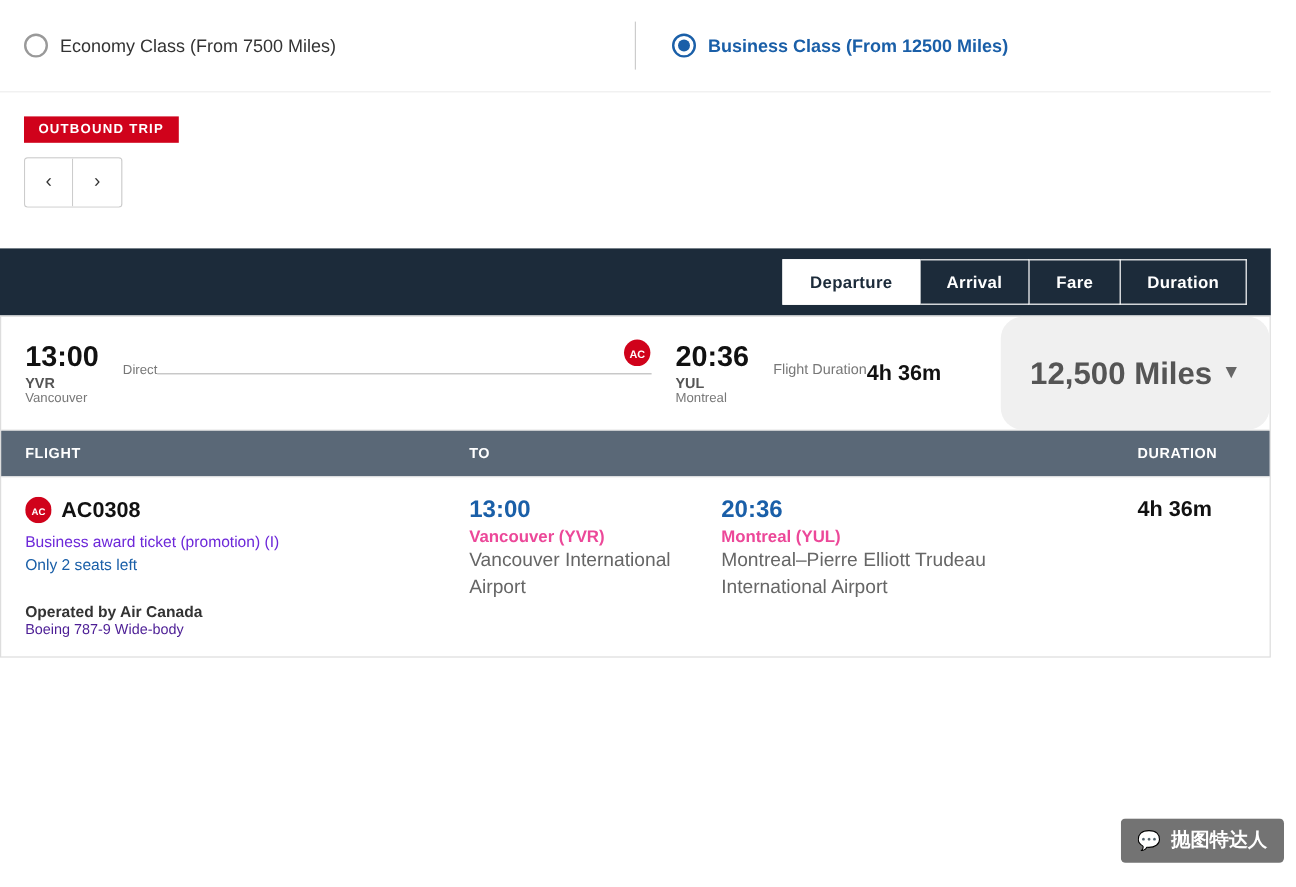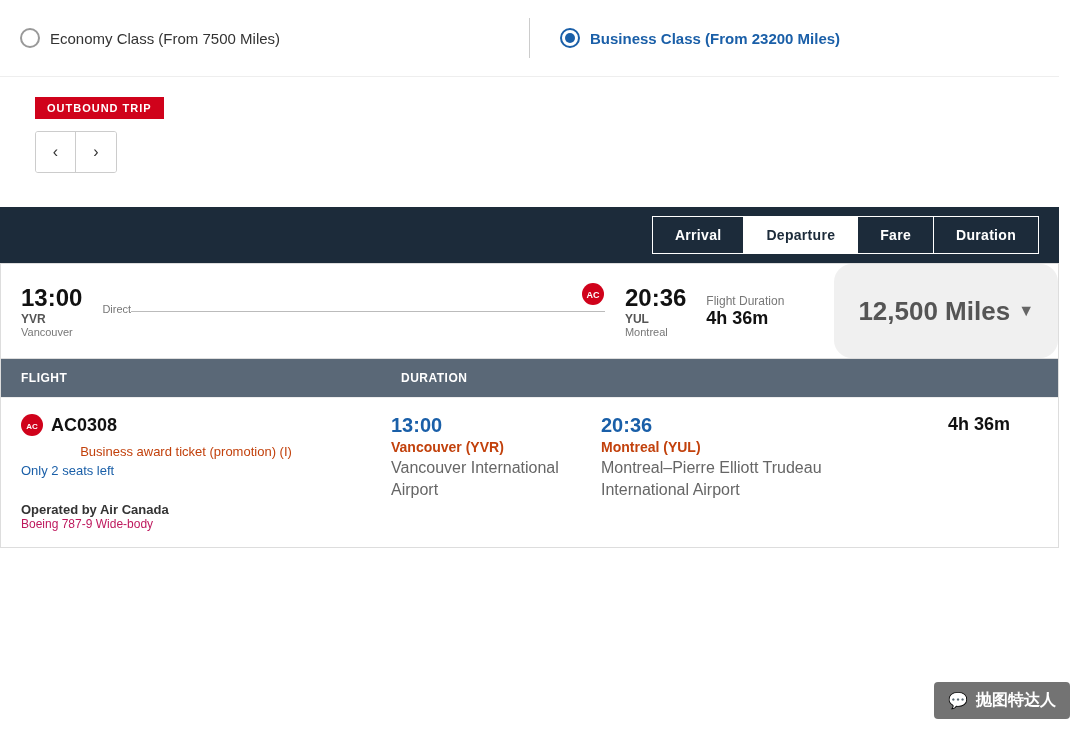--- a/index.html
+++ b/index.html
@@ -62,21 +62,20 @@
       color: #333;
     }
     .class-label.selected {
       color: #1a5fa8;
       font-weight: bold;
     }
 
     
     .outbound-section {
       padding: 20px 20px 10px 20px;
-      margin-left: 15px;
     }
     .outbound-badge {
       display: inline-block;
       background: #d0021b;
       color: #fff;
       font-size: 11px;
       font-weight: bold;
       letter-spacing: 1px;
       padding: 5px 12px;
       margin-bottom: 12px;
@@ -203,21 +202,21 @@
     }
     .ac-logo-inline {
       position: absolute;
       bottom: 6px;
       right: 0;
       width: 24px;
       height: 24px;
     }
     .duration-block {
       display: flex;
-      flex-direction: column;
+      flex-direction: row;
       align-items: flex-start;
       justify-content: flex-start;
       padding: 0 30px 0 20px;
     }
     .duration-label-sm {
       font-size: 12px;
       color: #777;
     }
     .duration-value-sm {
       font-size: 18px;
@@ -246,21 +245,20 @@
     }
 
     
     .flight-details-header {
       display: flex;
       background: #5a6877;
       color: #fff;
       font-size: 12px;
       font-weight: bold;
       letter-spacing: 0.5px;
-      gap: 10px;
     }
     .fh-flight { flex: 0 0 370px; padding: 12px 20px; }
     .fh-from { flex: 0 0 210px; padding: 12px 20px; }
     .fh-to { flex: 1; padding: 12px 20px; }
     .fh-duration { flex: 0 0 130px; padding: 12px 20px; text-align: left; }
 
     .flight-details-row {
       display: flex;
       align-items: flex-start;
       border-top: 1px solid #eee;
@@ -291,49 +289,48 @@
       font-weight: bold;
       color: #111;
       margin-bottom: 8px;
     }
     .ac-dot {
       width: 22px;
       height: 22px;
     }
     .ticket-type {
       font-size: 13px;
-      color: #c2410c;
+      color: #6d28d9;
       margin-bottom: 4px;
-      text-align: center;
     }
     .seats-left {
       font-size: 13px;
       color: #1a5fa8;
     }
     .operated-by {
       font-size: 13px;
       color: #333;
       margin-top: 24px;
       font-weight: bold;
     }
     .aircraft-type {
       font-size: 12px;
-      color: #be185d;
+      color: #4c1d95;
     }
 
     .detail-time {
       font-size: 20px;
       font-weight: bold;
       color: #1a5fa8;
       margin-bottom: 2px;
     }
     .detail-city {
       font-size: 14px;
       font-weight: bold;
-      color: #c2410c;
+      color: #ec4899;
       margin-bottom: 2px;
     }
     .detail-airport {
       font-size: 16px;
       color: #666;
       line-height: 1.4;
     }
     .detail-duration {
       font-size: 18px;
       font-weight: bold;
@@ -362,37 +359,37 @@
 
 <div class="page-wrapper">
 
   <div class="class-selection">
     <div class="class-option">
       <div class="radio-circle"></div>
       <span class="class-label">Economy Class (From 7500 Miles)</span>
     </div>
     <div class="class-option">
       <div class="radio-circle selected"></div>
-      <span class="class-label selected">Business Class (From 23200 Miles)</span>
+      <span class="class-label selected">Business Class (From 12500 Miles)</span>
     </div>
   </div>
 
   <div class="outbound-section">
     <div class="outbound-badge">OUTBOUND TRIP</div>
     <div class="route-header">
       <div class="date-nav">
         <button class="date-nav-btn">‹</button>
         <button class="date-nav-btn">›</button>
       </div>
     </div>
   </div>
 
   <div class="sort-bar">
+    <button class="sort-btn active">Departure</button>
     <button class="sort-btn">Arrival</button>
-    <button class="sort-btn active">Departure</button>
     <button class="sort-btn">Fare</button>
     <button class="sort-btn">Duration</button>
   </div>
 
   <div class="flight-card">
 
     <div class="flight-summary">
       <div class="flight-summary-left">
 
         <div class="time-block">
@@ -425,20 +422,21 @@
       </div>
 
       <div class="price-block">
         <span class="price-value">12,500 Miles</span>
         <span class="price-chevron">▼</span>
       </div>
     </div>
 
     <div class="flight-details-header">
       <div class="fh-flight">FLIGHT</div>
+      <div class="fh-to">TO</div>
       <div class="fh-duration">DURATION</div>
     </div>
 
     <div class="flight-details-row">
 
       <div class="fd-flight">
         <div class="flight-num">
           <svg class="ac-dot" viewBox="0 0 22 22">
             <circle cx="11" cy="11" r="11" fill="#d0021b"></circle>
             <text x="11" y="15" text-anchor="middle" font-size="8" fill="white" font-weight="bold">AC</text>

